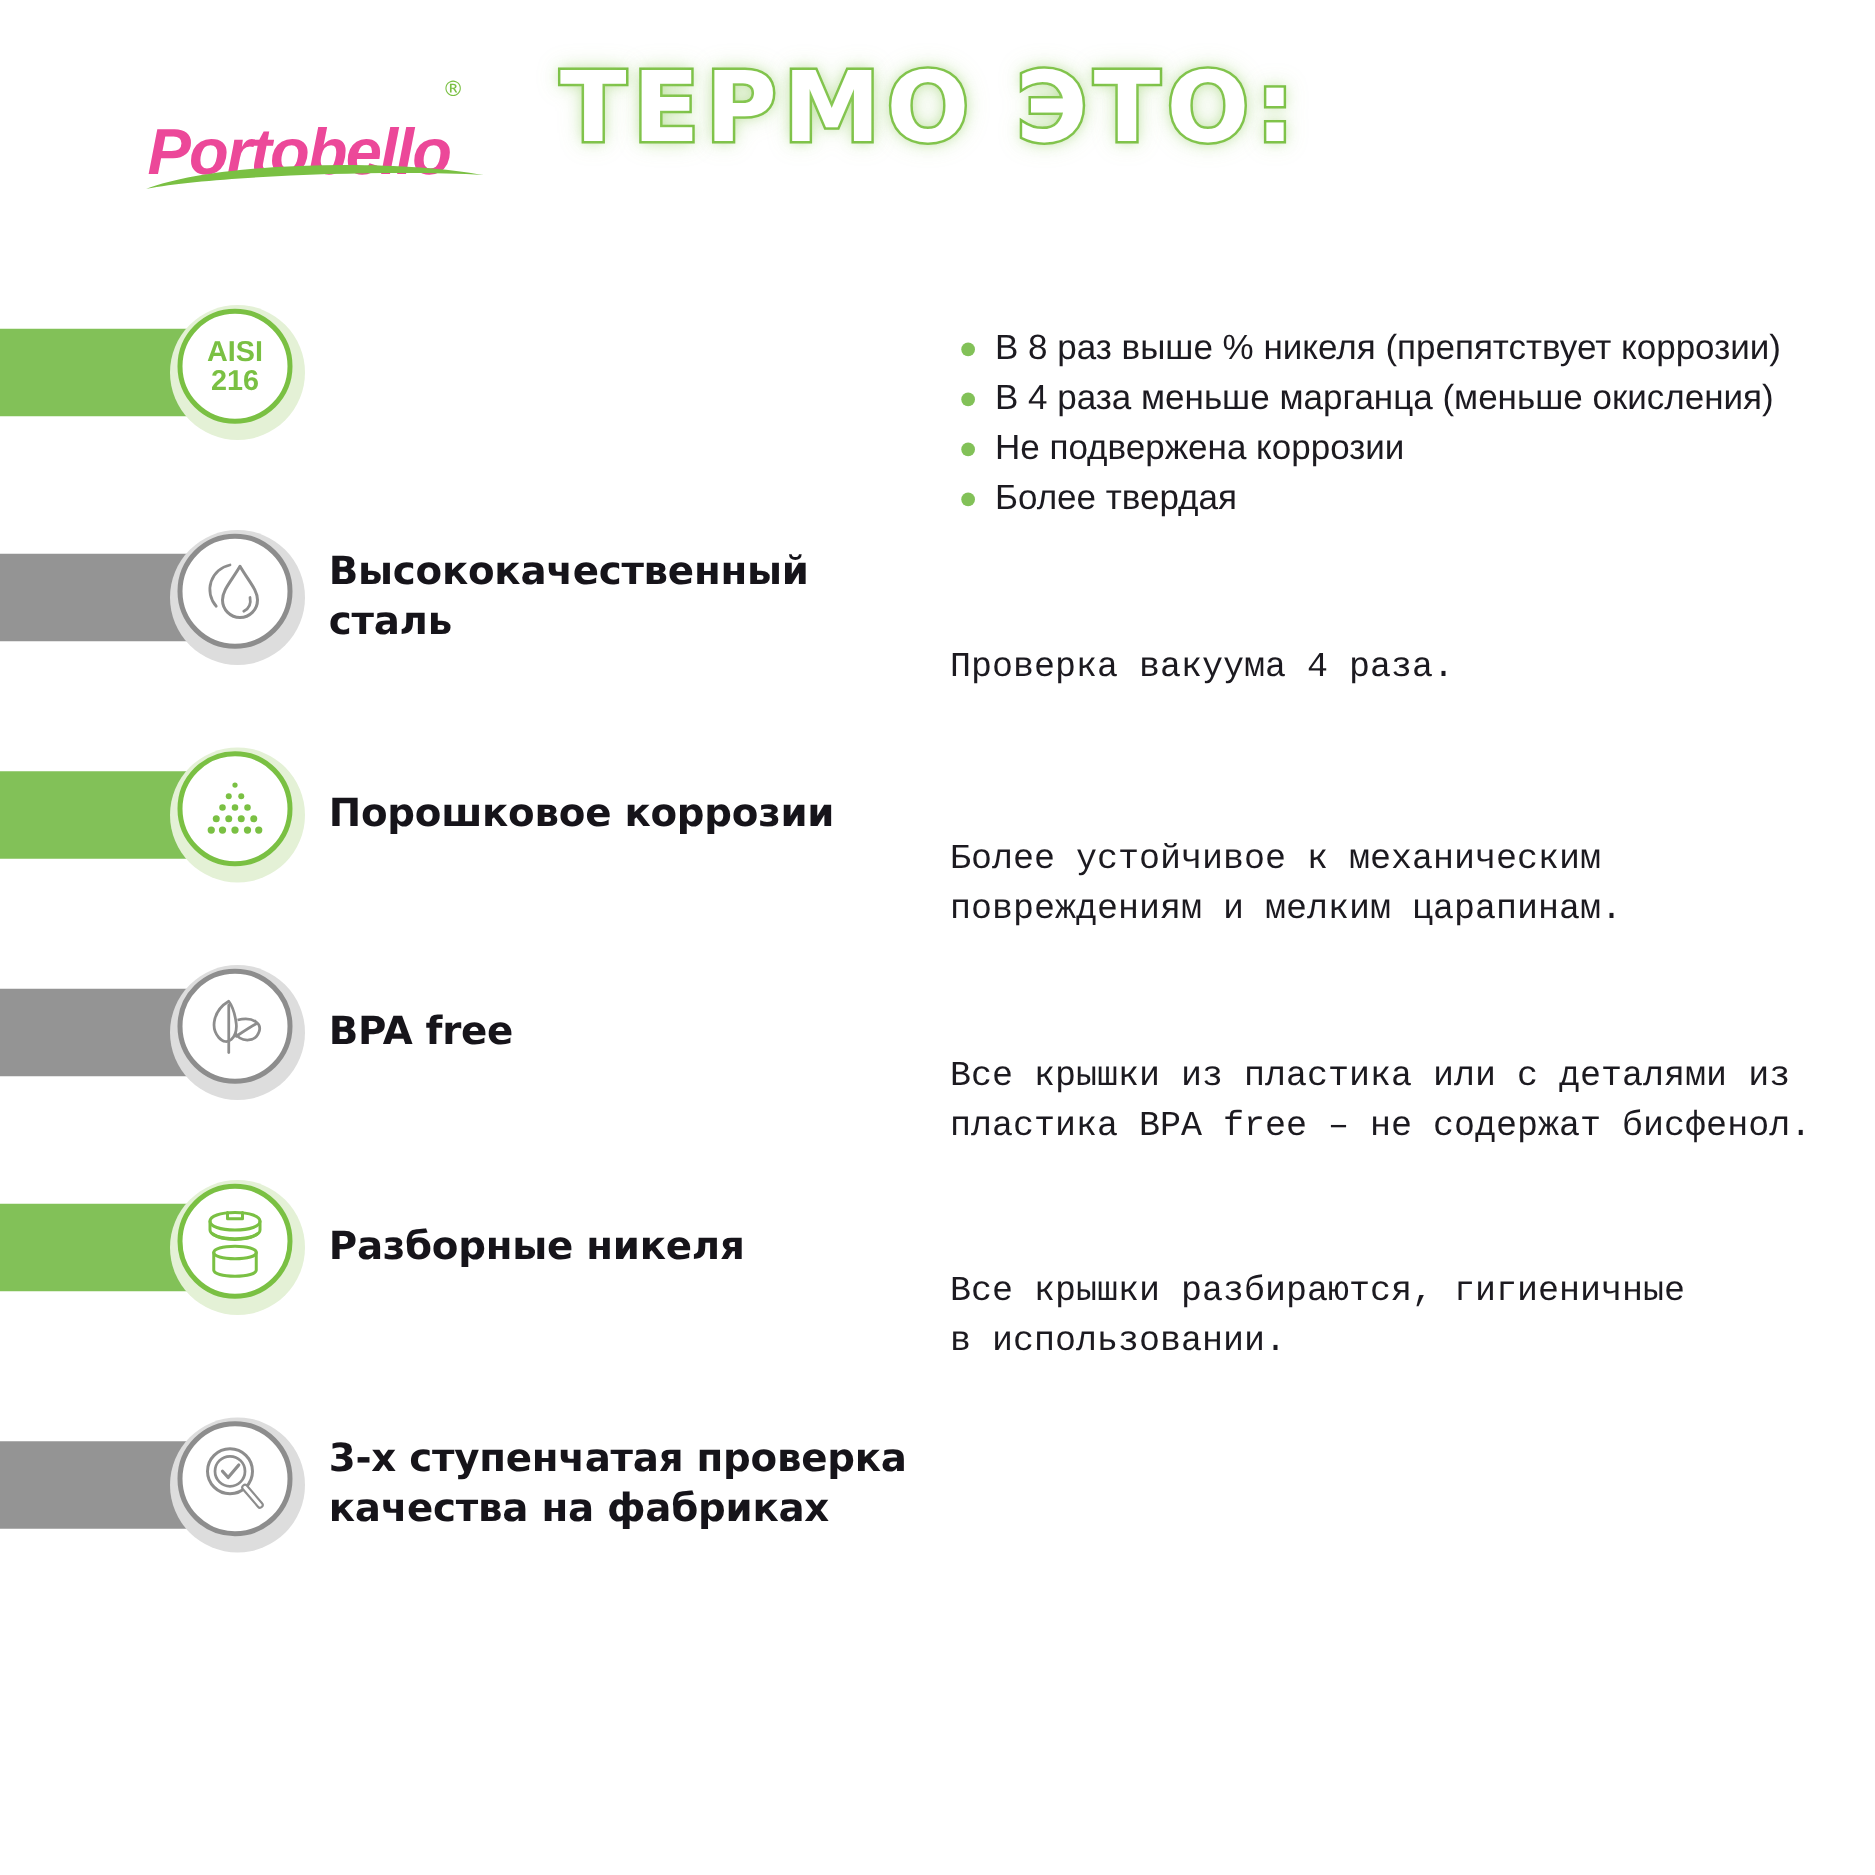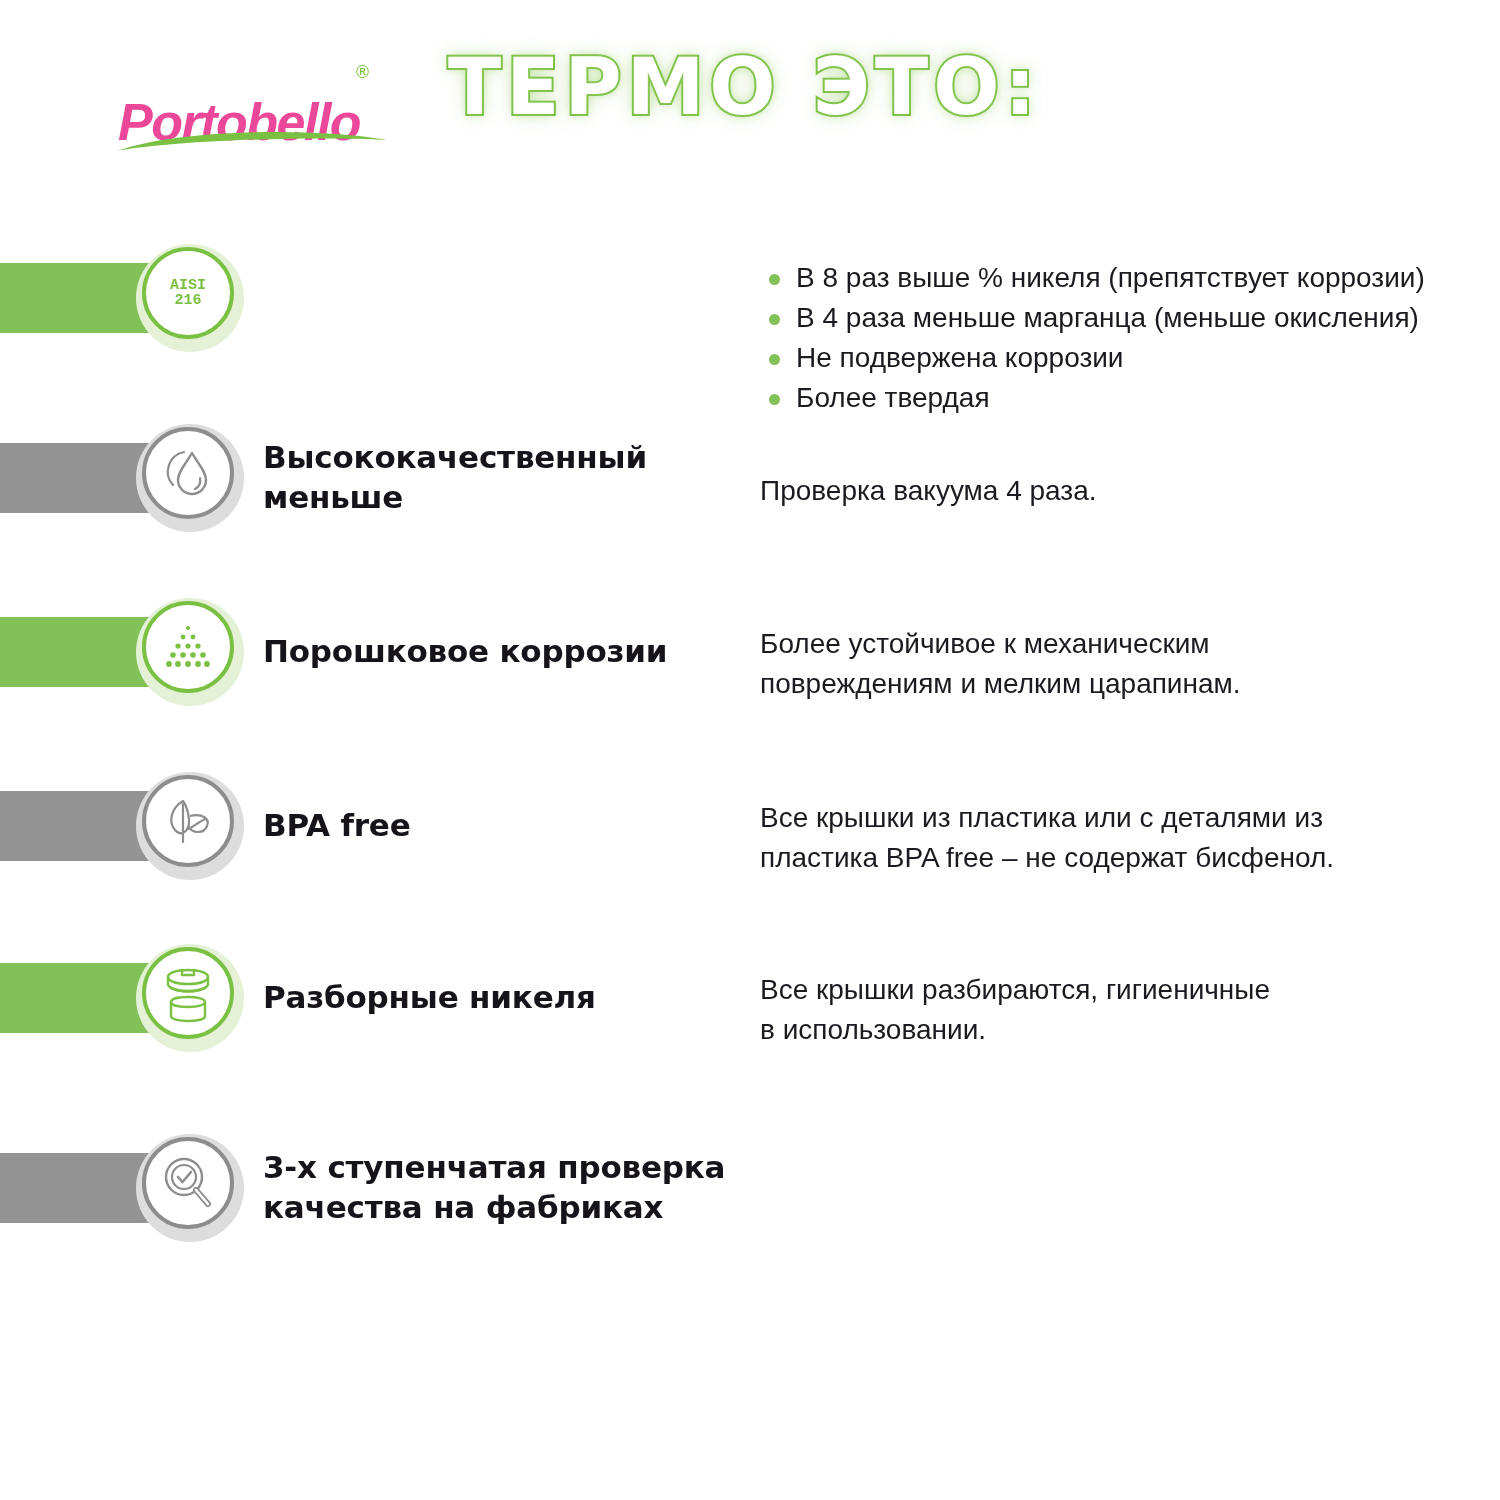--- a/index.html
+++ b/index.html
@@ -122,48 +122,49 @@
 
   .badge .glyph {
     position: absolute;
     left: 6px; top: 3px;
     width: 92px; height: 92px;
     display: flex;
     align-items: center;
     justify-content: center;
   }
   .aisi-text {
-    font-family: Liberation Mono, monospace;
+    font-family: Liberation Sans, sans-serif;
     font-weight: 700;
-    font-size: 15px;
+    font-size: 23px;
     line-height: 1.02;
     color: #7ac043;
     text-align: center;
     letter-spacing: 0px;
   }
 
   .title {
     position: absolute;
     left: 263px;
     font-family: "DejaVu Sans", sans-serif;
     font-weight: 700;
     font-size: 31px;
     line-height: 1.30;
     color: #16141a;
     letter-spacing: -0.2px;
   }
 
   .desc {
     position: absolute;
     left: 760px;
-    font-family: Liberation Sans, sans-serif;
+    font-family: Liberation Mono, monospace;
     font-weight: 400;
     font-size: 28px;
     line-height: 1.42;
     color: #1c1a20;
+    margin-top: 44px;
   }
 
   ul.bullets {
     position: absolute;
     left: 760px;
     margin: 4px;
     padding: 0;
     list-style: none;
   }
   ul.bullets li {
@@ -230,21 +231,21 @@
     <div class="ring"></div>
     <div class="glyph">
       <svg width="58" height="58" viewBox="0 0 58 58">
         <path d="M33 9 C 40 21, 47 28, 47 36 A 14 14 0 0 1 19 36 C 19 28, 26 21, 33 9 Z" fill="none" stroke="#8d8d8d" stroke-width="2.4" stroke-linejoin="round"></path>
         <path d="M41 34 C 42 39, 40 43, 36 45" fill="none" stroke="#8d8d8d" stroke-width="2.2" stroke-linecap="round"></path>
         <path d="M25 8 A 20 20 0 0 0 14 41" fill="none" stroke="#8d8d8d" stroke-width="2.2" stroke-linecap="round"></path>
       </svg>
     </div>
   </div>
   <div class="title" style="top:13px;white-space:pre-line">Высококачественный
-меньше</div>
+сталь</div>
   <div class="desc" style="top:47px;white-space:pre-line">Проверка вакуума 4 раза.</div>
 </div>
 
 <div class="row" style="top:598px;height:140px">
   <div class="bar green" style="top:19px"></div>
   <div class="badge green" style="left:136px;top:0">
     <div class="halo"></div>
     <div class="ring"></div>
     <div class="glyph">
       <svg width="56" height="56" viewBox="0 0 56 56">

